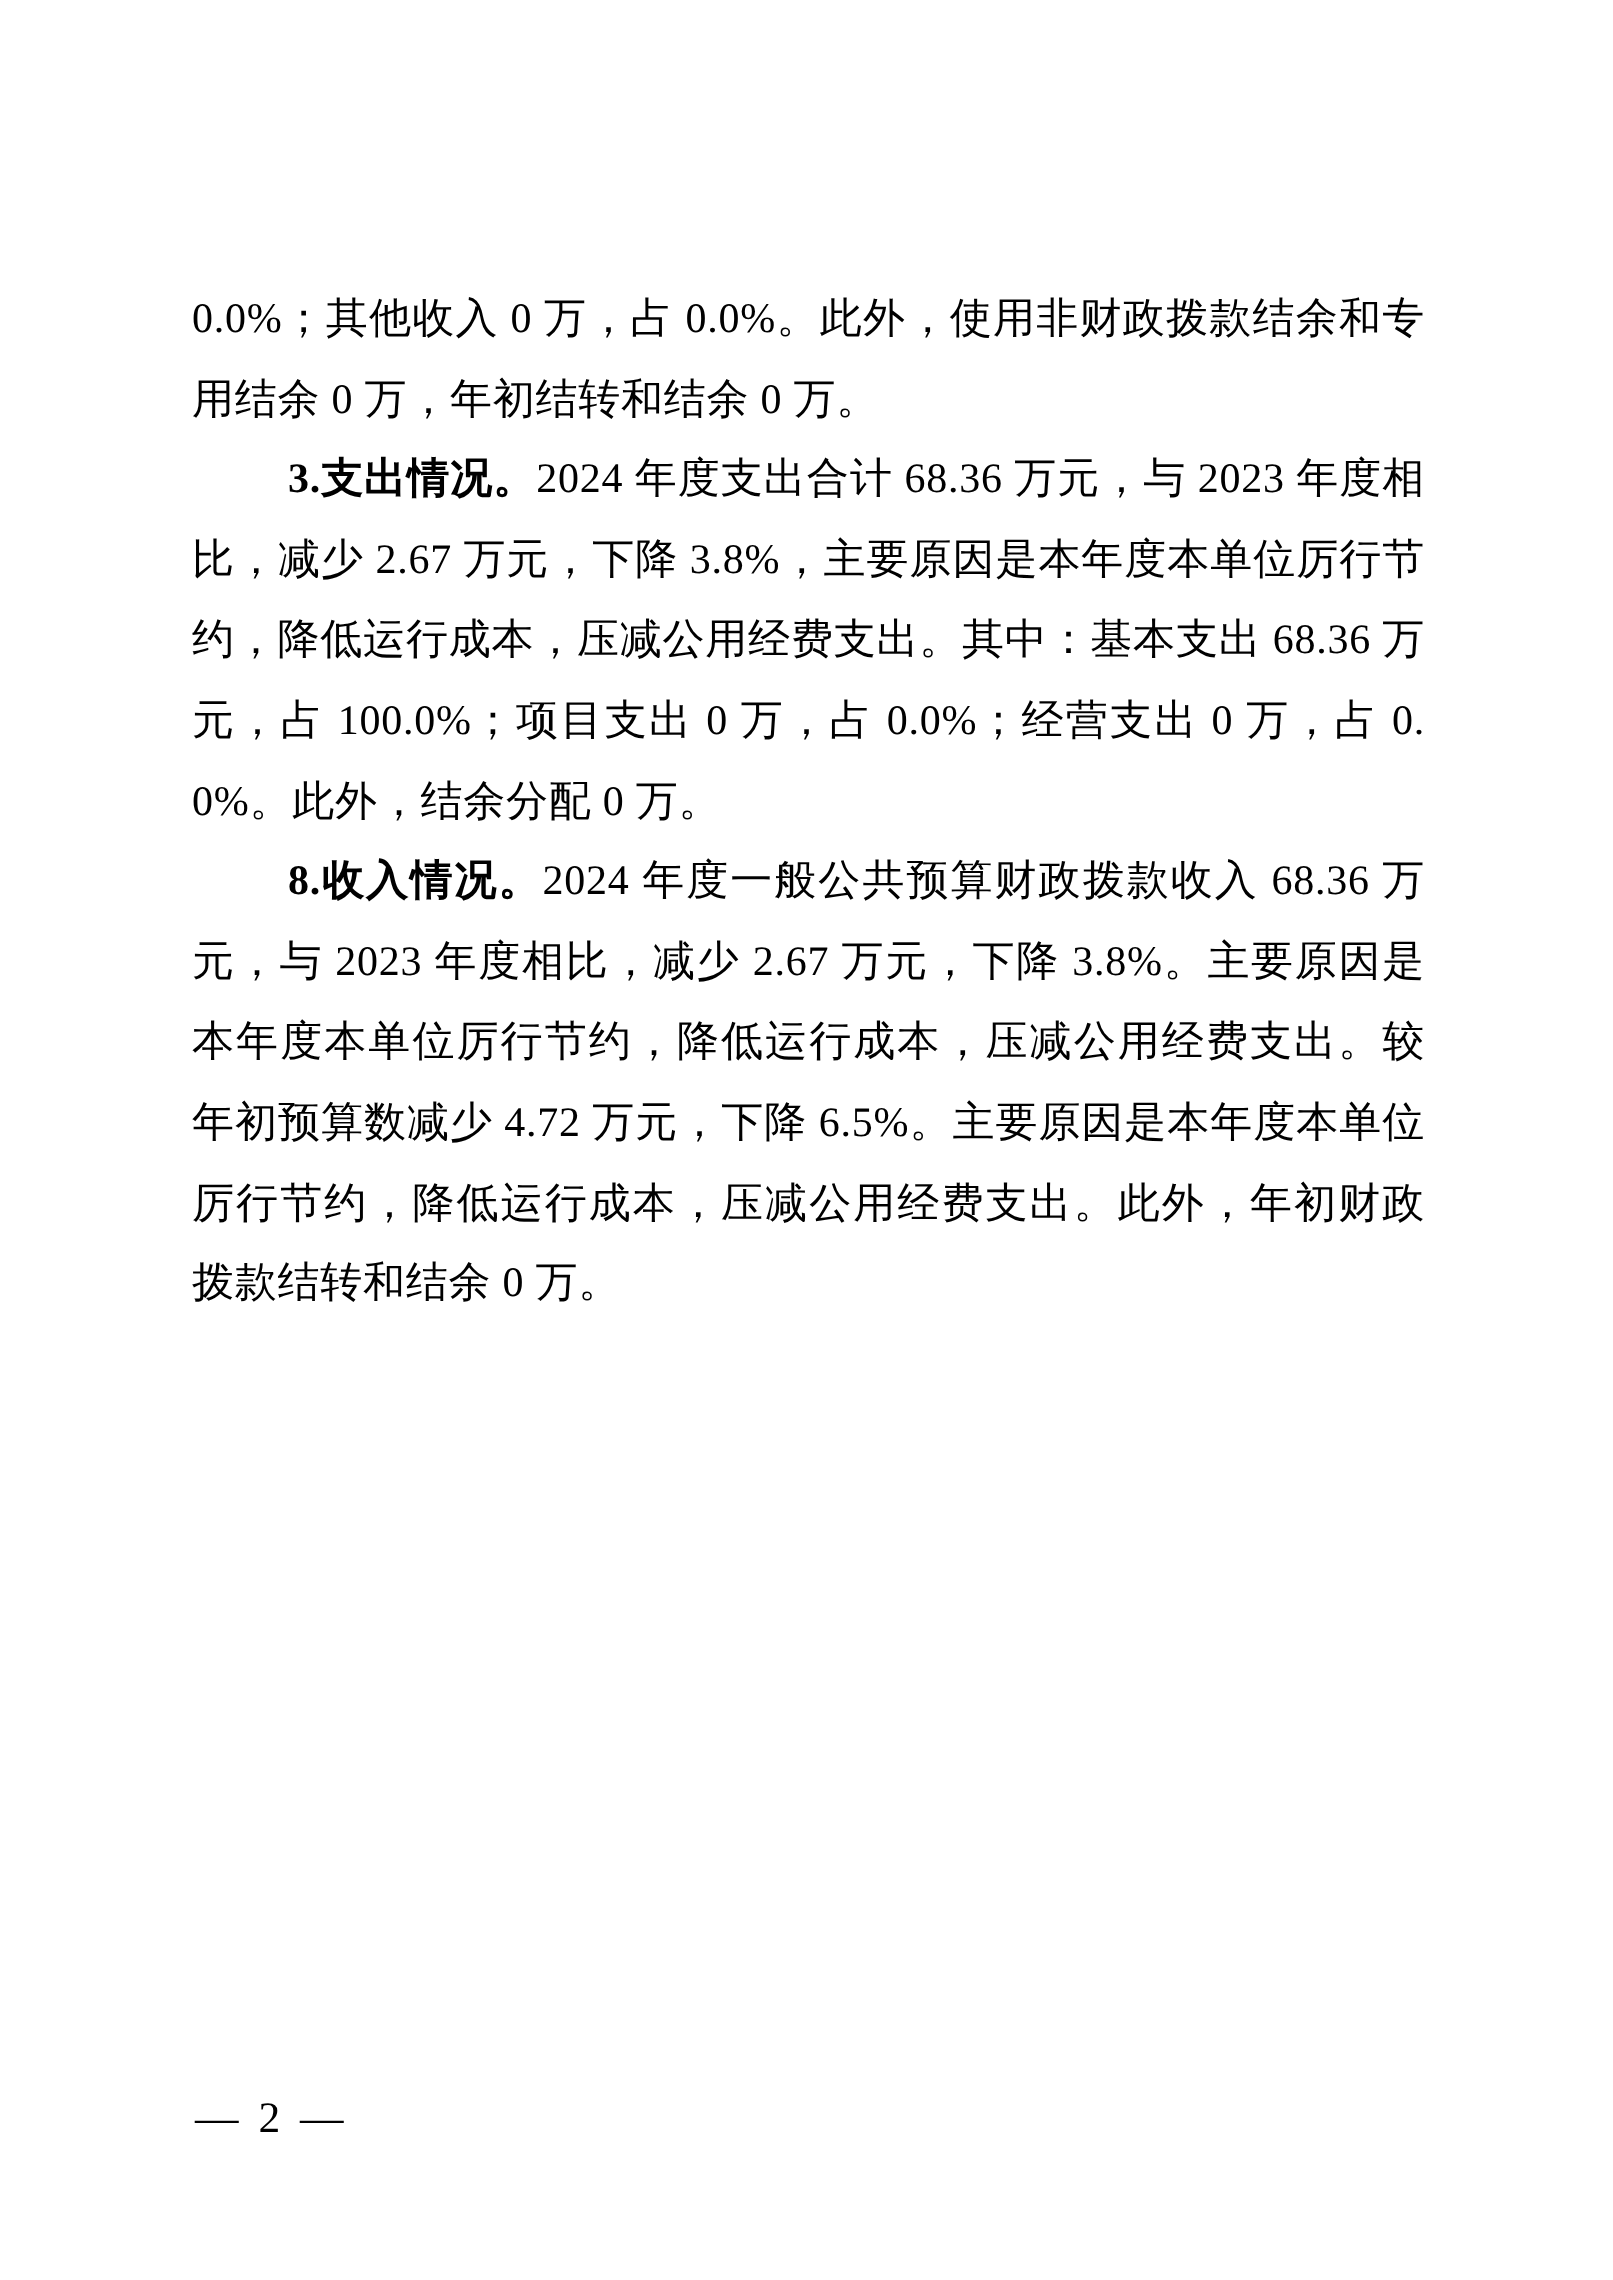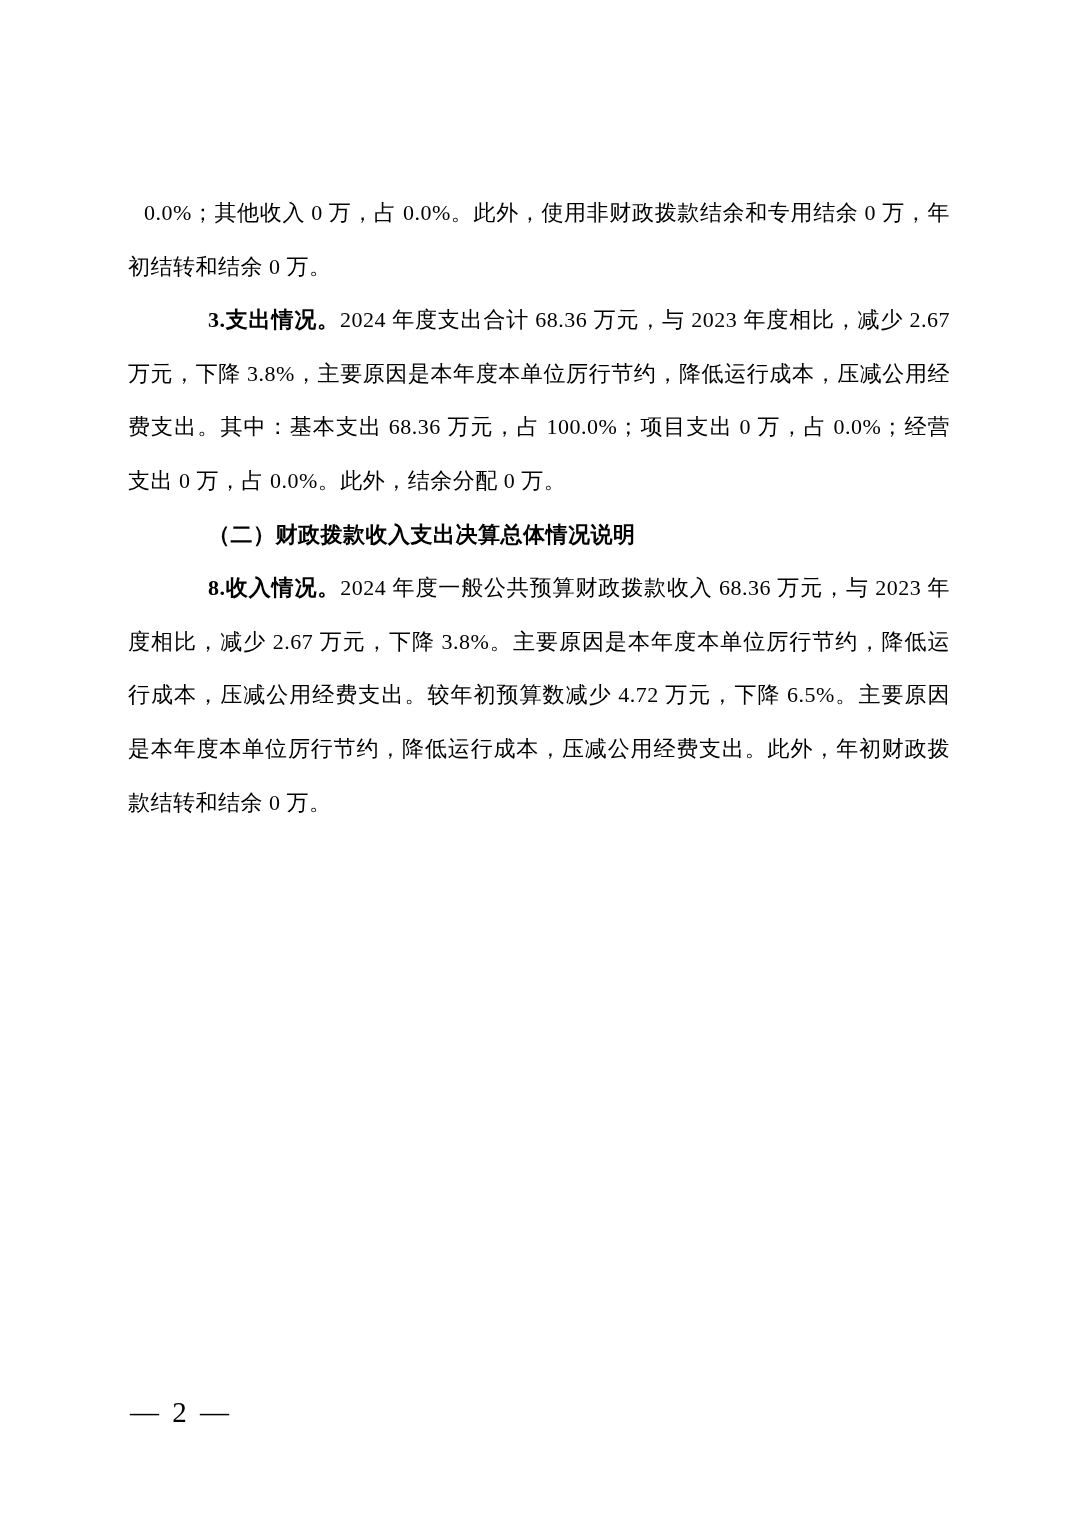--- a/index.html
+++ b/index.html
@@ -19,32 +19,31 @@
   }
   .body-text {
     position: absolute;
     left: 128px;
     top: 186px;
     width: 822px;
   }
   .para {
     margin: 0;
     padding: 0;
-    font-size: 22px;
+    font-size: 28px;
     line-height: 53.6px;
     text-align: justify;
     letter-spacing: 0.5px;
     word-break: break-all;
   }
   .para.indent {
     text-indent: 64px;
   }
   .para .lead {
     font-weight: bold;
-    margin-left: 16px;
   }
   .footer {
     position: absolute;
     left: 130px;
     top: 1396px;
     font-size: 29px;
     letter-spacing: 3px;
     color: #000000;
   }
 </style>
@@ -52,21 +51,20 @@
 <body>
 
 <div class="page">
   <div class="body-text">
 
     <p class="para"><b class="lead"></b><span>0.0%；其他收入 0 万，占 0.0%。此外，使用非财政拨款结余和专用结余 0 万，年初结转和结余 0 万。</span></p>
 
     <p class="para indent"><b class="lead">3.支出情况。</b><span>2024 年度支出合计 68.36 万元，与 2023 年度相比，减少 2.67 万元，下降 3.8%，主要原因是本年度本单位厉行节约，降低运行成本，压减公用经费支出。其中：基本支出 68.36 万元，占 100.0%；项目支出 0 万，占 0.0%；经营支出 0 万，占 0.0%。此外，结余分配 0 万。</span></p>
 
 
-    <p class="para indent"><b class="lead">（二）财政拨款收入支出决算总体情况说明</b><span></span></p>
 
 
 
     <p class="para indent"><b class="lead">8.收入情况。</b><span>2024 年度一般公共预算财政拨款收入 68.36 万元，与 2023 年度相比，减少 2.67 万元，下降 3.8%。主要原因是本年度本单位厉行节约，降低运行成本，压减公用经费支出。较年初预算数减少 4.72 万元，下降 6.5%。主要原因是本年度本单位厉行节约，降低运行成本，压减公用经费支出。此外，年初财政拨款结转和结余 0 万。</span></p>
 
   </div>
 
   <div class="footer">— 2 —</div>
 </div>
 

